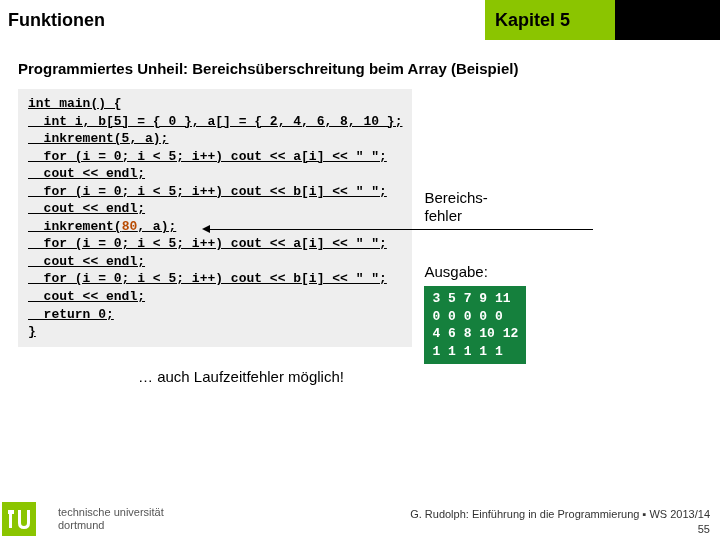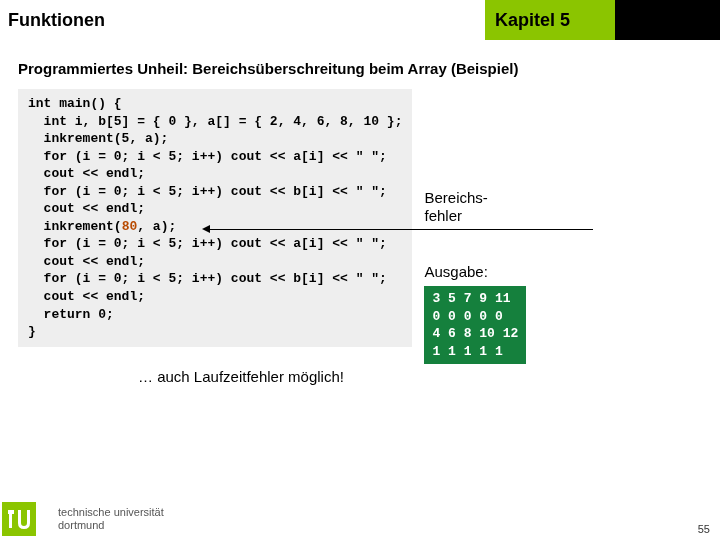--- a/index.html
+++ b/index.html
@@ -9,21 +9,21 @@
   .header-white { position: absolute; left: 0; top: 0; width: 485px; height: 40px; background: #fff; display: flex; align-items: center; padding-left: 8px; }
   .header-black { position: absolute; left: 485px; top: 0; right: 0; height: 40px; background: #000; }
   .header-green { position: absolute; left: 485px; top: 0; width: 130px; height: 40px; background: #8bc500; display: flex; align-items: center; padding-left: 10px; }
   .header-title-left { font-size: 18px; font-weight: bold; color: #000; }
   .header-title-right { font-size: 18px; font-weight: bold; color: #000; }
   
   .content { padding: 20px 18px 8px 18px; }
   .subtitle { font-size: 15px; font-weight: bold; color: #000; margin-bottom: 12px; }
   
   .two-col { display: flex; align-items: flex-start; gap: 12px; }
-  .code-block { background: #eeeeee; font-family: "Courier New", monospace; font-size: 13px; font-weight: bold; line-height: 1.35; padding: 6px 10px; white-space: pre; color: #000; flex: 0 0 auto; position: relative; }
+  .code-block { background: #eeeeee; font-family: "Courier New", monospace; font-size: 13px; font-weight: bold; line-height: 1.35; padding: 6px 10px; white-space: pre; color: #000; flex: 0 0 auto; position: relative; text-decoration: underline; }
   .hl { color: #b84a00; }
   
   .side-col { flex: 0 0 auto; align-self: stretch; position: relative; padding-top: 100px; }
   .bereichsfehler { font-size: 15px; color: #000; line-height: 1.2; }
   .ausgabe-label { font-size: 15px; color: #000; margin-top: 38px; margin-bottom: 6px; }
   .output-box { background: #15803d; color: #fff; font-family: "Courier New", monospace; font-size: 13px; font-weight: bold; padding: 4px 8px; white-space: pre; line-height: 1.35; }
   
   .arrow-line { position: absolute; height: 1px; background: #000; top: 140px; left: 190px; width: 385px; }
   .arrow-head { position: absolute; left: 184px; top: 136px; width: 0; height: 0; border-top: 4px solid transparent; border-bottom: 4px solid transparent; border-right: 8px solid #000; }
   
@@ -90,16 +90,16 @@
       <svg viewBox="0 0 26 22">
           <path d="M2 2 h6 v4 h-2 v14 h-3 v-14 h-1 z M12 2 h3 v13 q0 3 3 3 t3 -3 v-13 h3 v13 q0 6 -6 6 t-6 -6 z" fill="#fff"></path>
         </svg>
     </div>
     <div class="logo-text">
       <span>technische universität</span><br>
       <span>dortmund</span>
     </div>
   </div>
   <div class="footer-right">
-    <br>
+    <span>G. Rudolph: Einführung in die Programmierung ▪ WS 2013/14</span><br>
     <span>55</span>
   </div>
 </div>
 
 </body></html>

